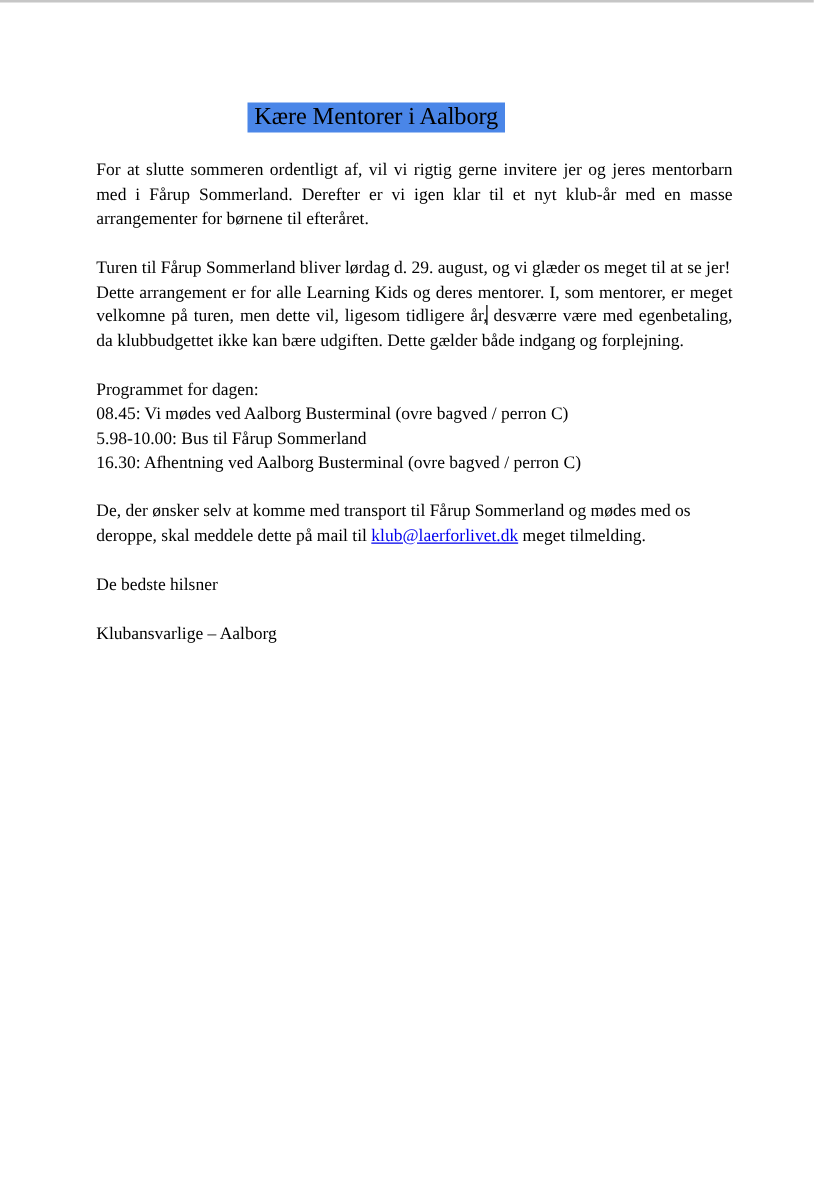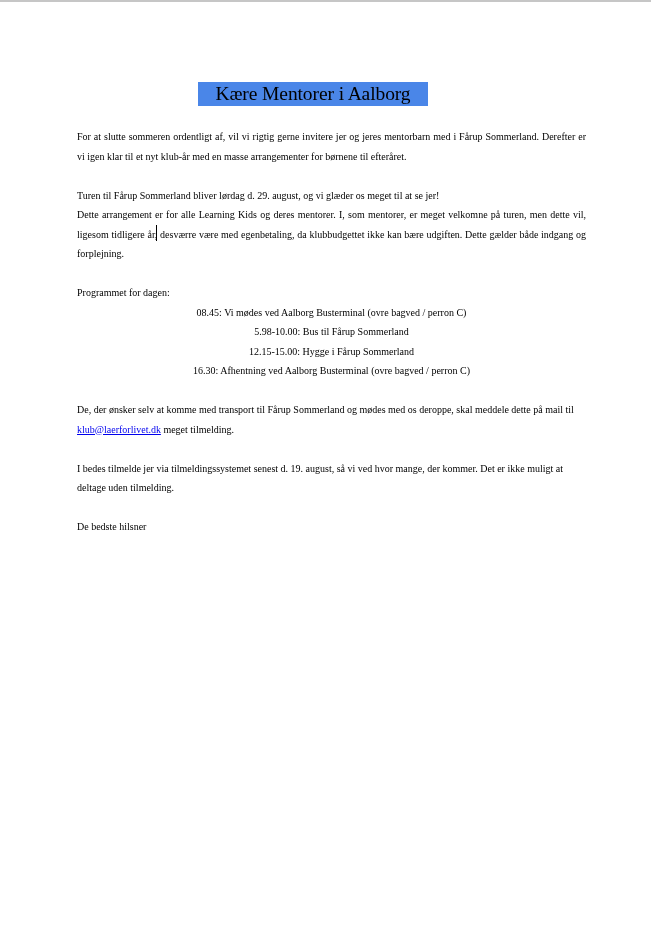--- a/index.html
+++ b/index.html
@@ -24,48 +24,48 @@
     .page {
       position: absolute;
       left: 77px;
       top: 0;
       width: 509px;
     }
     .title-wrap {
       position: absolute;
       left: 121px;
       top: 82px;
-      width: 230px;
+      width: 206px;
       height: 24px;
       background: #4a86e8;
       text-align: center;
       white-space: nowrap;
     }
     .title {
       font-size: 19.5px;
       line-height: 24px;
       color: #000000;
       letter-spacing: -0.1px;
     }
     .body {
       position: absolute;
       left: 0;
       top: 127px;
       width: 509px;
-      font-size: 10px;
+      font-size: 14px;
       line-height: 19.5px;
     }
     .para {
       margin: 0 0 19.5px 0;
       text-align: justify;
     }
     .para.left { text-align: left; }
     .line-block { display: block; }
     .underline { }
-    .schedule-item { display: block; white-space: nowrap; text-align: center; }
+    .schedule-item { display: block; white-space: nowrap; }
     a.mail {
       color: #0000ee;
     }
     .caret {
       display: inline-block;
       width: 1px;
       height: 16px;
       background: #000;
       vertical-align: -3px;
       margin-left: -1px;
@@ -88,29 +88,28 @@
 
     <p class="para">
       <span class="line-block">Turen til Fårup Sommerland bliver lørdag d. 29. august, og vi glæder os meget til at se jer!</span>
       <span>Dette arrangement er for alle Learning Kids og deres mentorer. I, som mentorer, er meget velkomne på turen, men dette vil, ligesom tidligere år,</span><span class="caret"></span><span> desværre være med egenbetaling, da klubbudgettet ikke kan bære udgiften. Dette gælder både indgang og forplejning.</span>
     </p>
 
     <p class="para left">
       <span class="line-block underline">Programmet for dagen:</span>
       <span class="schedule-item">08.45: Vi mødes ved Aalborg Busterminal (ovre bagved / perron C)</span>
       <span class="schedule-item">5.98-10.00: Bus til Fårup Sommerland</span>
-      <span class="schedule-item">12.15-15.00: Hygge i Fårup Sommerland</span>
       <span class="schedule-item">16.30: Afhentning ved Aalborg Busterminal (ovre bagved / perron C)</span>
     </p>
 
     <p class="para left">
       <span>De, der ønsker selv at komme med transport til Fårup Sommerland og mødes med os deroppe, skal meddele dette på mail til </span><a class="mail" href="#">klub@laerforlivet.dk</a><span> meget tilmelding.</span>
     </p>
 
-    <p class="para left">I bedes tilmelde jer via tilmeldingssystemet senest d. 19. august, så vi ved hvor mange, der kommer. Det er ikke muligt at deltage uden tilmelding.</p>
 
     <p class="para left">De bedste hilsner</p>
 
     <p class="para left">
+      <span class="line-block">Klubansvarlige – Aalborg</span>
     </p>
 
   </div>
 </div>
 
 </body></html>

